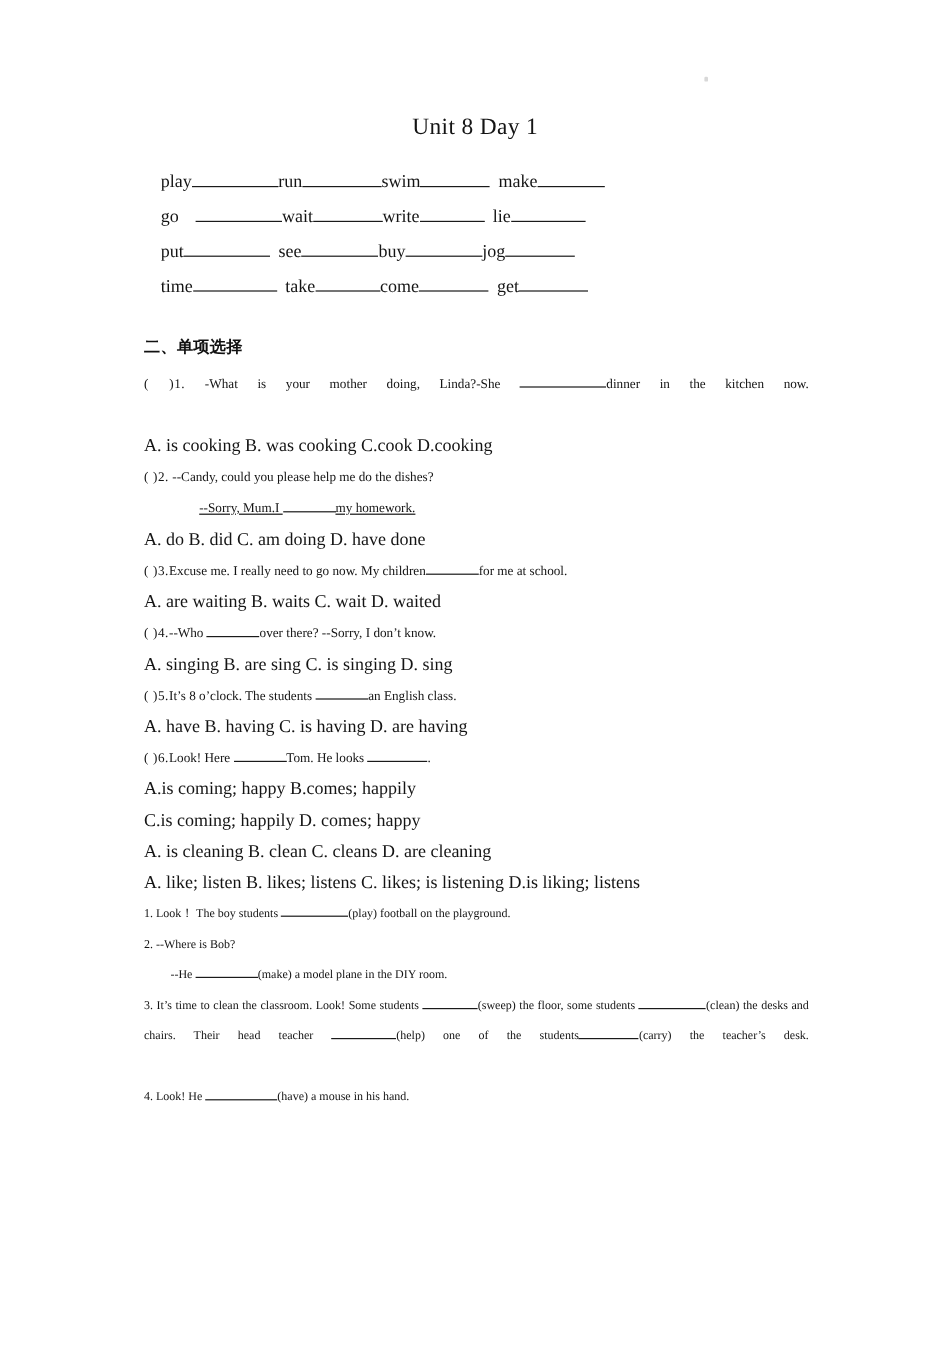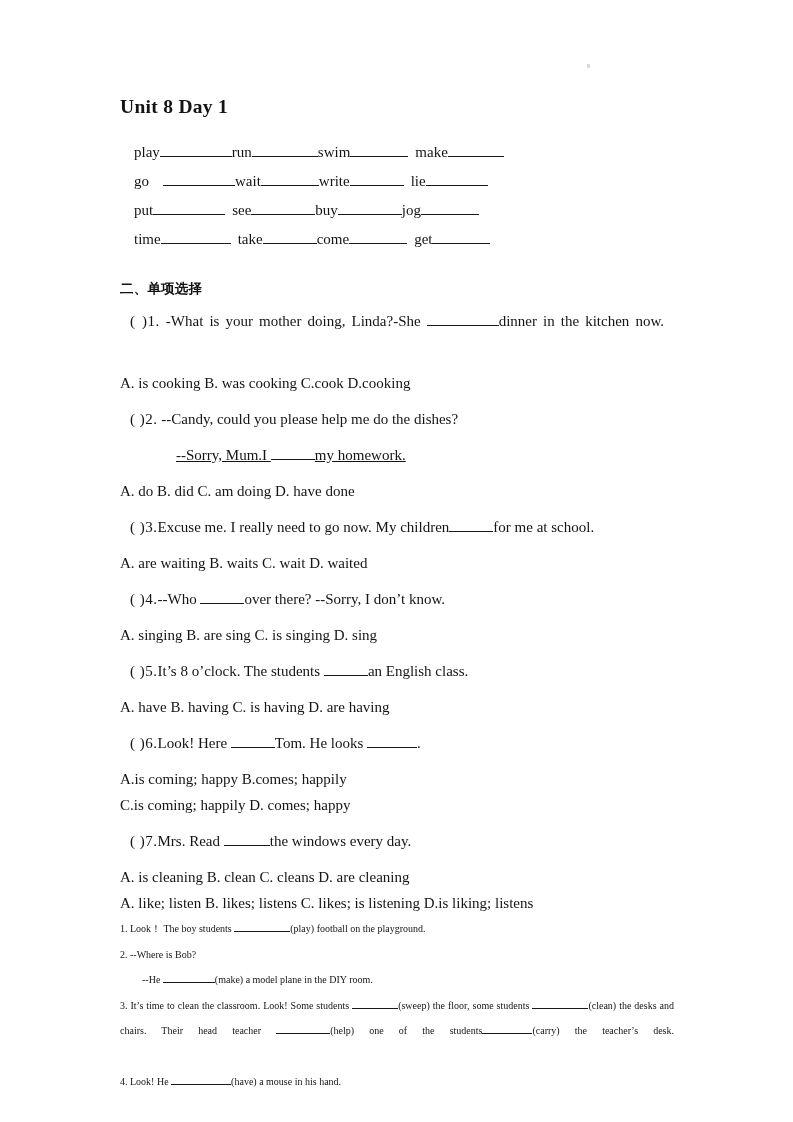--- a/index.html
+++ b/index.html
@@ -31,21 +31,22 @@
   }
   .content {
     position: absolute;
     left: 120px;
     top: 96px;
     width: 554px;
   }
 
   .doc-title {
     font-size: 19.5px;
-    font-weight: bold;
+    font-weight: normal;
+    text-align: center;
     letter-spacing: .3px;
     margin: 0 0 20px 0;
     padding-right: 2px;
   }
 
   .sec-heading {
     font-family: "DejaVu Sans", "Liberation Sans", sans-serif;
     font-weight: bold;
     font-size: 13.5px;
     margin: 0 0 9px 0;
@@ -63,23 +64,23 @@
   .bl {
     display: inline-block;
     border-bottom: 1px solid #1a1a1a;
     vertical-align: baseline;
     height: 14px;
     margin: 0 0 0 0;
   }
   .sp { display: inline-block; width: 7px; }
 
   .q {
-    font-size: 15px;
+    font-size: 11px;
     line-height: 26px;
-    margin: 10px;
+    margin: 0;
     text-align: justify;
     text-justify: inter-word;
   }
   .q.just { text-align: justify; }
   .q.just::after { content: ""; display: inline-block; width: 100%; }
   .paren { letter-spacing: .5px; }
   .opts {
     font-size: 15px;
     line-height: 26px;
     margin: 0;
@@ -152,21 +153,20 @@
     <div class="q"><span class="paren">(    )4.</span><span>--Who </span><span class="bl" style="width:44px"></span><span>over there? --Sorry, I don’t know.</span></div>
     <div class="opts">A.  singing         B. are sing     C. is singing     D. sing</div>
 
     <div class="q"><span class="paren">(    )5.</span><span>It’s 8 o’clock. The students </span><span class="bl" style="width:44px"></span><span>an English class.</span></div>
     <div class="opts">A.  have          B. having         C. is having         D. are having</div>
 
     <div class="q"><span class="paren">(    )6.</span><span>Look! Here </span><span class="bl" style="width:44px"></span><span>Tom. He looks </span><span class="bl" style="width:50px"></span><span>.</span></div>
     <div class="opts">A.is coming; happy    B.comes; happily</div>
     <div class="opts">C.is coming; happily   D. comes; happy</div>
 
-    <div class="q"><span class="paren">(    )7.</span><span>Mrs. Read </span><span class="bl" style="width:46px"></span><span>the windows every day.</span></div>
     <div class="opts">A.  is cleaning   B. clean           C. cleans    D. are cleaning</div>
 
     <div class="opts">A.  like; listen      B. likes; listens        C. likes; is listening   D.is liking; listens</div>
 
 
     <div class="fill"><span class="num">1.</span><span>  Look！ The boy students </span><span class="bl" style="width:56px"></span><span>(play) football on the playground.</span></div>
 
     <div class="fill"><span class="num">2.</span><span>  --Where is Bob?</span></div>
     <div class="fill fill-sub"><span>--He </span><span class="bl" style="width:52px"></span><span>(make) a model plane in the DIY room.</span></div>
 

